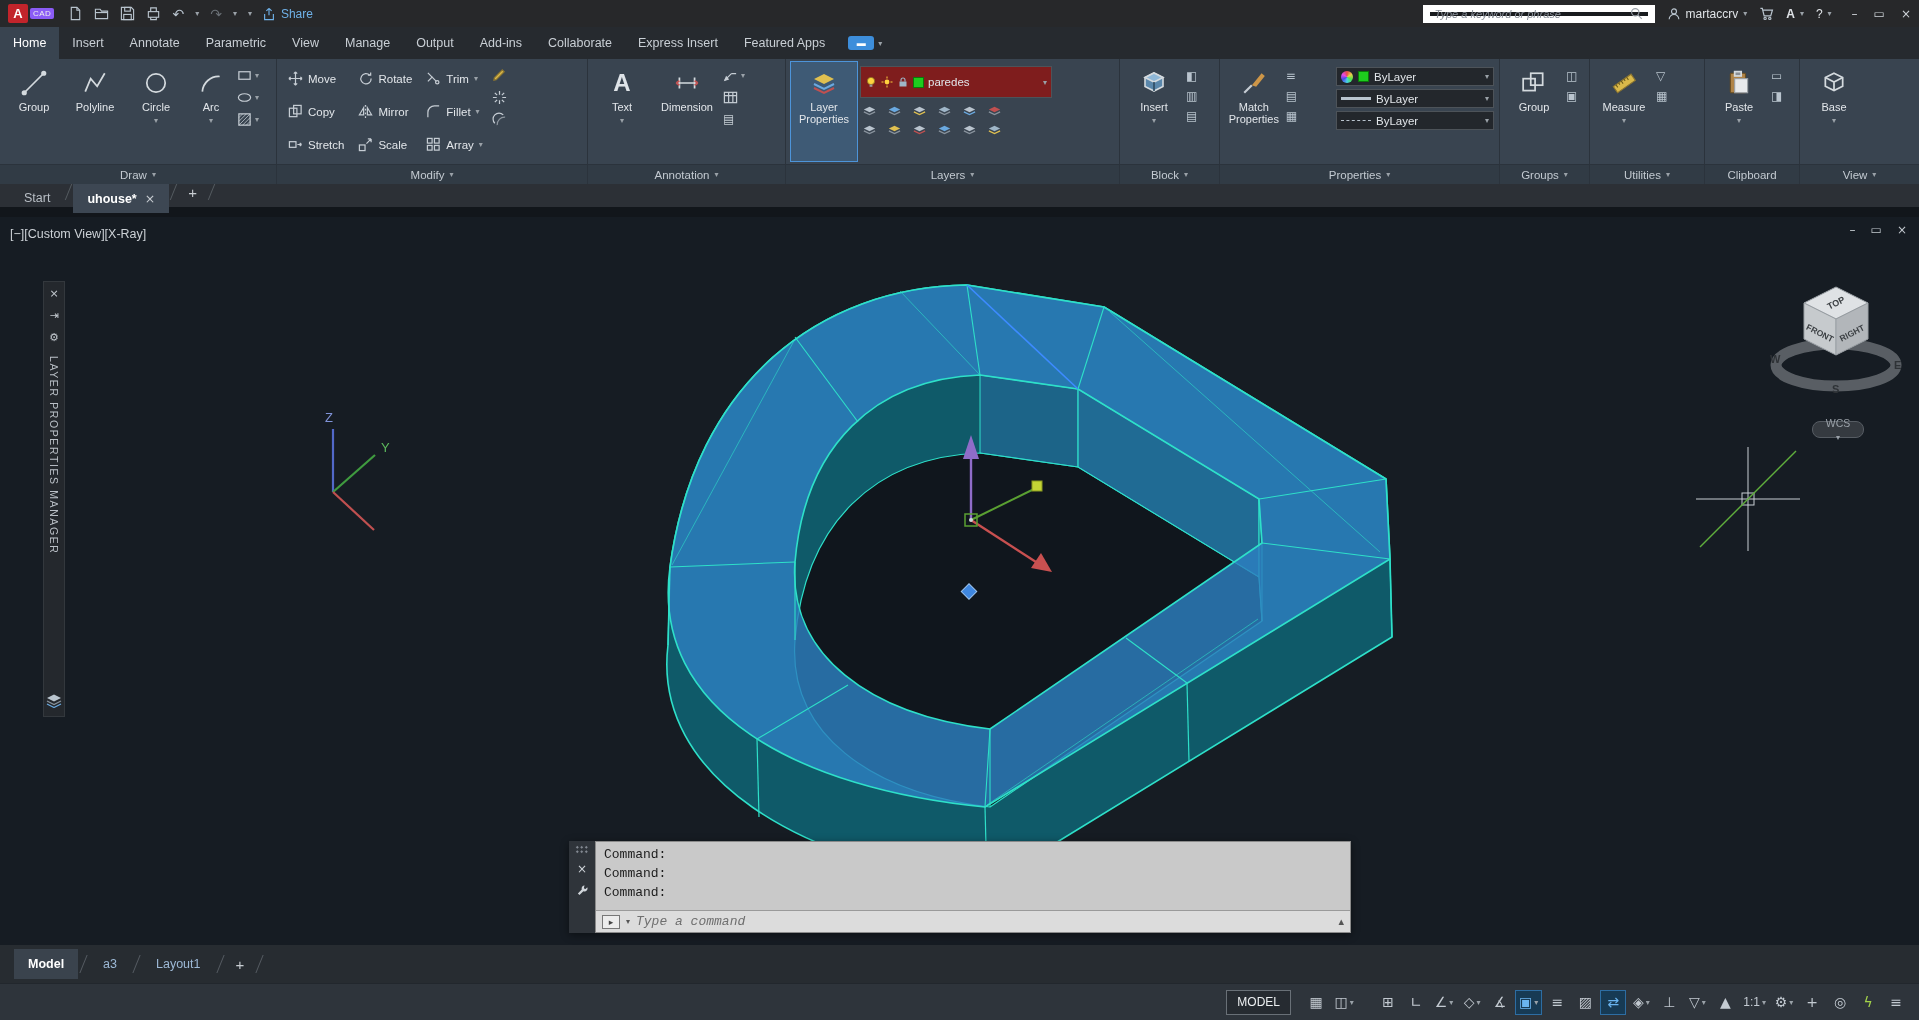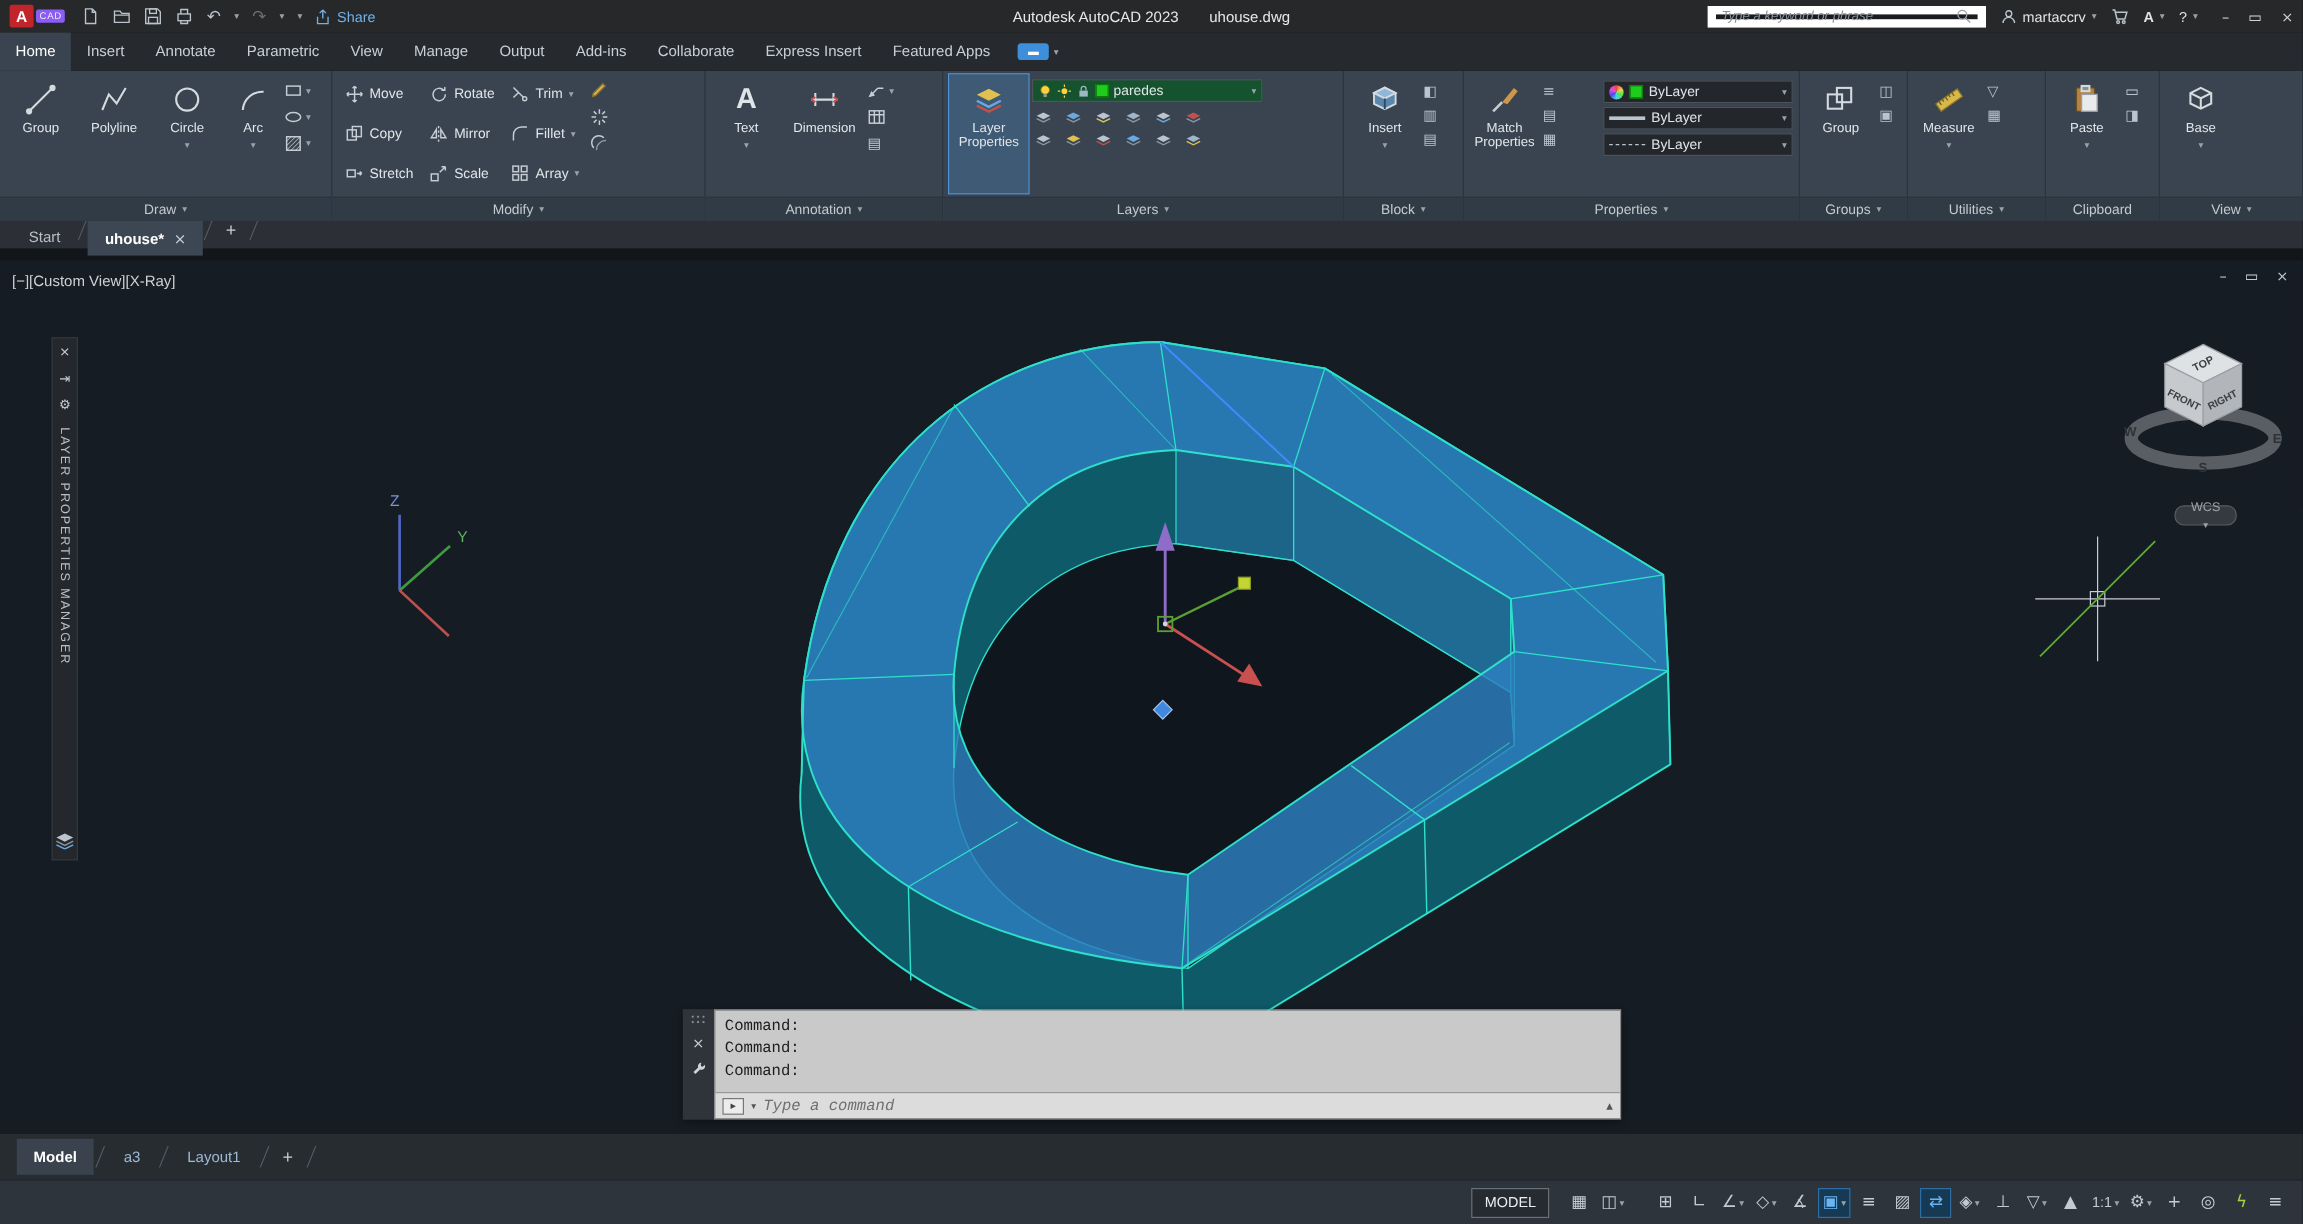--- a/index.html
+++ b/index.html
@@ -44,21 +44,21 @@
   .bigbtn .bicon { height:32px; display:flex; align-items:center; justify-content:center; }
   .bigbtn.hl { background:rgba(77,148,217,.28); outline:1px solid #4d94d9; }
   .di { width:26px; height:26px; stroke:#d4dade; fill:none; stroke-width:1.6; }
   .mi { width:15px; height:15px; stroke:#c6cdd4; fill:none; stroke-width:1.3; flex:none; }
   .toolgrid { display:grid; grid-template-columns:auto auto auto; grid-auto-rows:33px; column-gap:2px; }
   .tool { display:flex; align-items:center; gap:5px; padding:0 6px; font-size:11.5px; color:#e2e6ea; }
   .minicol { display:flex; flex-direction:column; justify-content:flex-start; gap:7px; padding-top:6px; }
   .minicol .sq { display:flex; align-items:center; gap:3px; }
   .tinycol { display:flex; flex-direction:column; gap:6px; padding-top:7px; color:#b9c4ce; font-size:12px; }
   .layercol { display:flex; flex-direction:column; gap:4px; padding-top:4px; }
-  .layercombo { width:192px; height:19px; background:#14532d; border:1px solid #4d5359; display:flex; align-items:center; gap:4px; padding:0 4px; font-size:11.5px; color:#e2e6ea; }
+  .layercombo { width:192px; height:32px; background:#7f1d1d; border:1px solid #4d5359; display:flex; align-items:center; gap:4px; padding:0 4px; font-size:11.5px; color:#e2e6ea; }
   .layercombo .sp { flex:1; }
   .swatch { width:11px; height:11px; background:#1ecc1e; border:1px solid #0a7a0a; flex:none; }
   .lrow { display:flex; gap:10px; padding-left:2px; }
   .pdrops { display:flex; flex-direction:column; gap:3px; padding-top:5px;padding-left:36px; }
   .pdrop { width:158px; height:19px; background:#23272c; border:1px solid #4d5359; display:flex; align-items:center; gap:5px; padding:0 4px; font-size:11.5px; color:#e2e6ea; }
   .pdrop .sp { flex:1; }
   .cwheel { width:12px; height:12px; border-radius:50%; background:conic-gradient(#e84a4a,#e8d24a,#4ae84a,#4ad2e8,#4a4ae8,#e84ae8,#e84a4a); flex:none; }
   .lwline { width:30px; height:0; border-top:3px solid #b9c4ce; }
   .ltline { width:30px; height:0; border-top:1px dashed #b9c4ce; }
 
@@ -142,24 +142,20 @@
       <span class="car">▾</span>
     <span class="car">▾</span>
   </div>
   <div class="share">
     <svg width="14" height="14" viewBox="0 0 16 16" fill="none" stroke="#6fb1e8" stroke-width="1.3">
         <path d="M8 1.5v8M8 1.5 5 4.5M8 1.5l3 3"></path>
         <path d="M3 8v6.5h10V8"></path>
       </svg>
     <span>Share</span>
   </div>
-  <div class="title-center">
-    <span>Autodesk AutoCAD 2023</span>
-    <span class="doc">uhouse.dwg</span>
-  </div>
   <div class="title-right">
     <div class="searchbox">
       <input placeholder="Type a keyword or phrase" style="">
       <svg width="13" height="13" viewBox="0 0 16 16" fill="none" stroke="#9aa1a8" stroke-width="1.4">
           <circle cx="6.5" cy="6.5" r="4.5"></circle>
           <path d="M10 10l4.5 4.5"></path>
         </svg>
     </div>
     <div class="user">
       <svg width="14" height="14" viewBox="0 0 16 16" fill="none" stroke="#b9c4ce" stroke-width="1.3">

